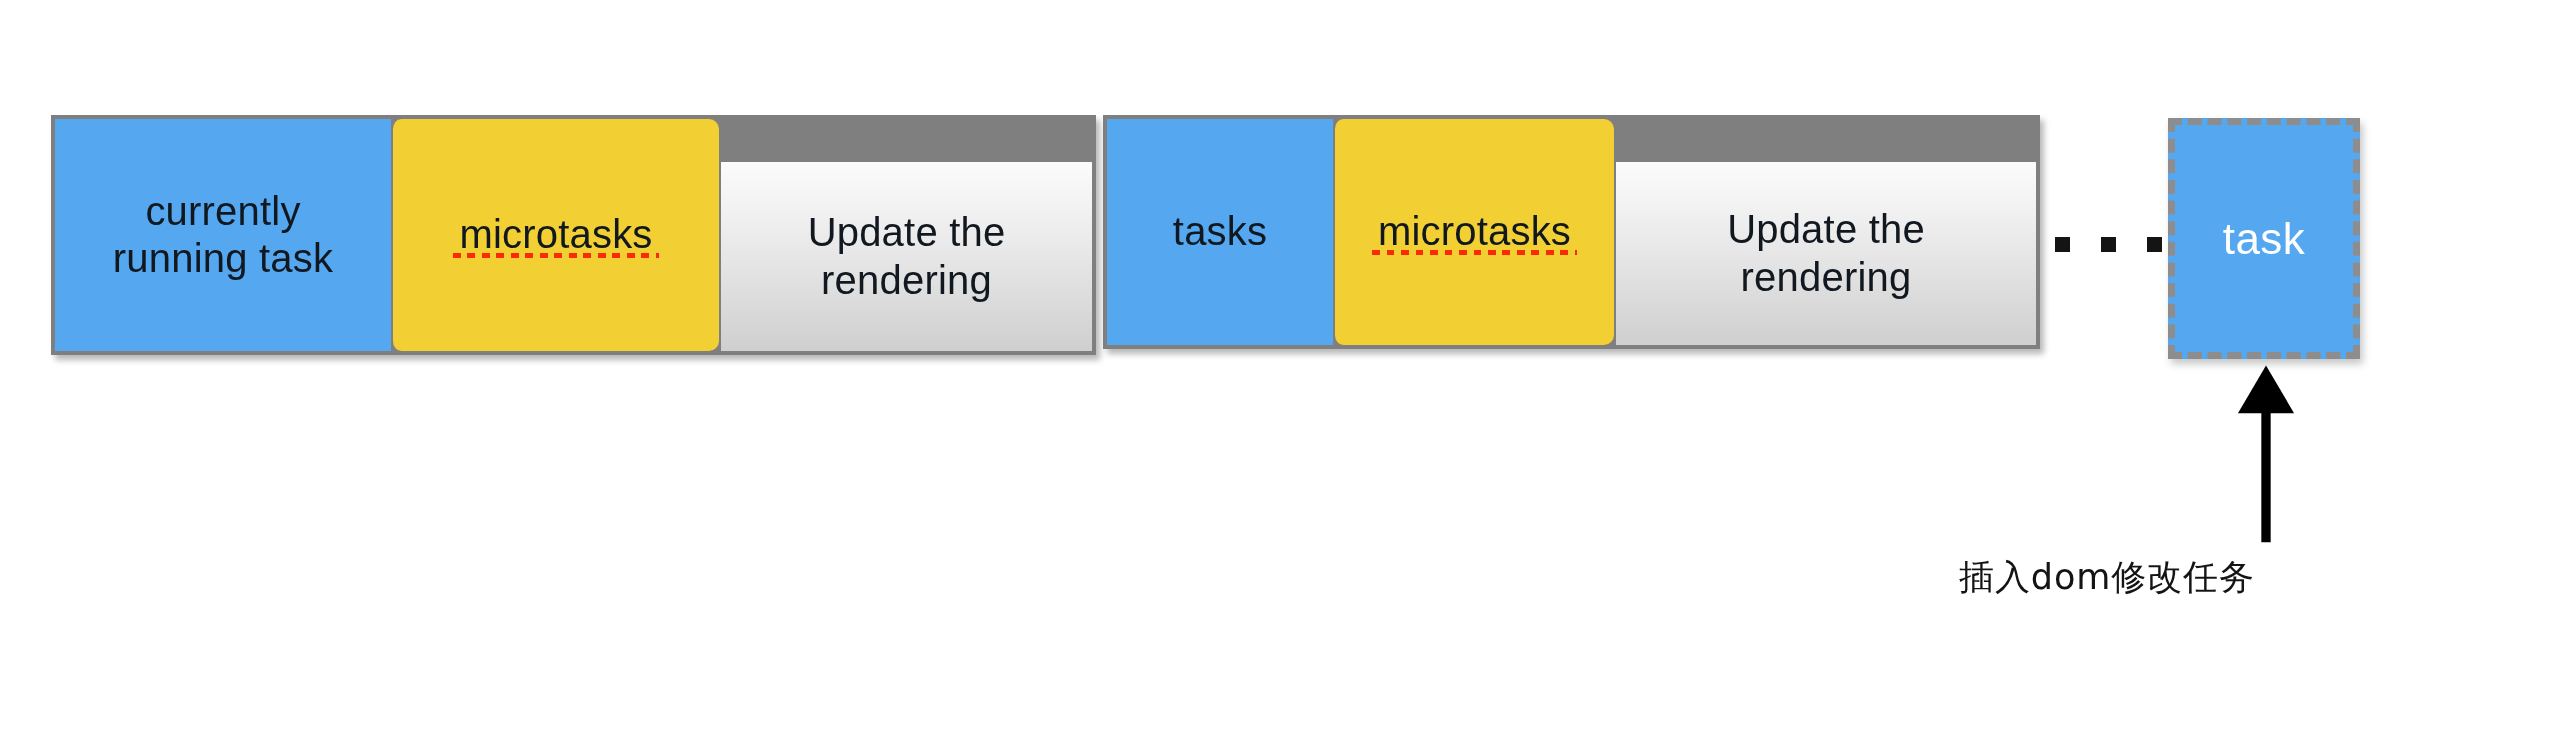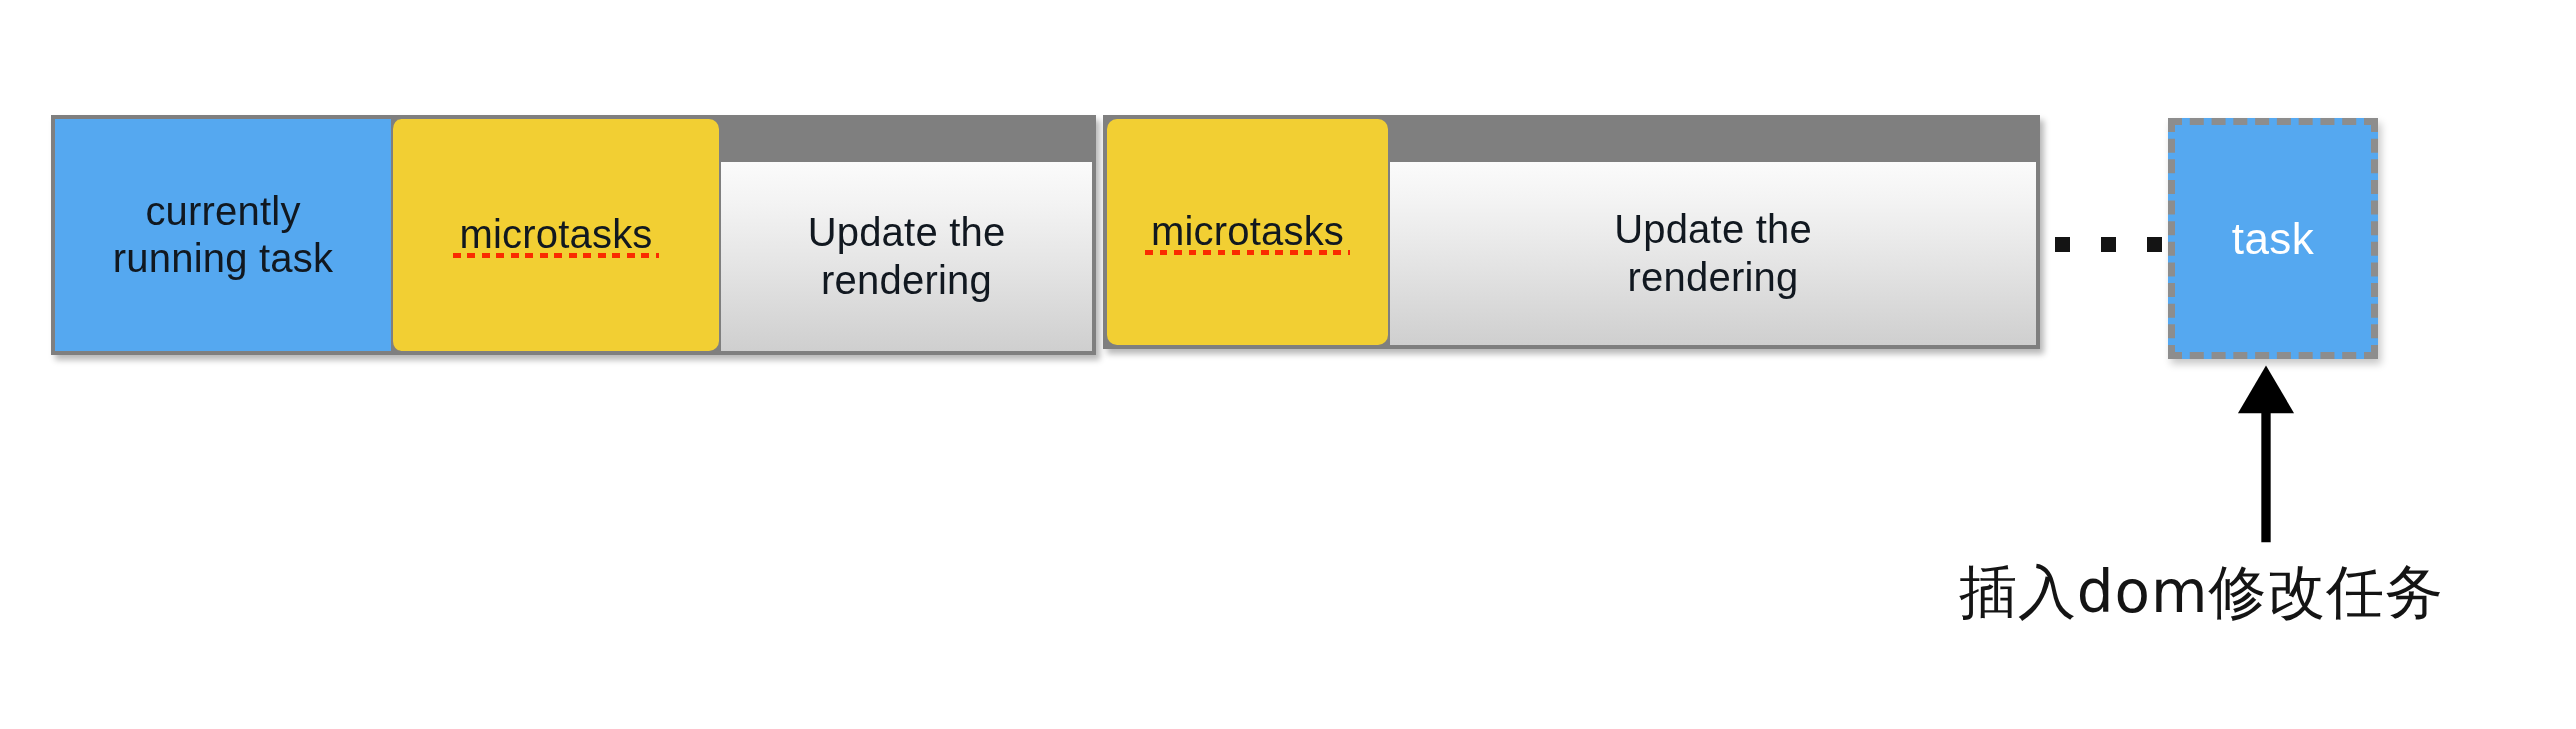--- a/index.html
+++ b/index.html
@@ -117,21 +117,21 @@
 
   
   #insert-arrow {
     position: absolute;
     pointer-events: none;
   }
 
   
   #caption {
     position: absolute;
-    font-size: 58px;
+    font-size: 35px;
     color: #141414;
     white-space: nowrap;
     letter-spacing: 0.9px;
     font-family: "DejaVu Sans", "Liberation Sans", sans-serif;
   }
 </style>
 </head>
 <body>
 
 <div id="stage">
@@ -148,38 +148,41 @@
     </div>
 
     <div class="cell cell-gray" style="flex:1 1 auto;">
       <span class="label">Update the
 rendering</span>
     </div>
   </div>
 
   <div class="task-group" id="group-2" style="left:1103px; top:115px; width:937px; height:234px;">
 
+    <div class="cell cell-blue" style="width:226px;">
+      <span class="label">tasks</span>
+    </div>
 
     <div class="cell cell-yellow" style="width:281px;">
       <span class="label misspelled">microtasks</span>
     </div>
 
     <div class="cell cell-gray" style="flex:1 1 auto;">
       <span class="label">Update the
 rendering</span>
     </div>
   </div>
 
   <div id="ellipsis" style="left:2055px; top:237px;">
     <span class="dot"></span>
     <span class="dot"></span>
     <span class="dot"></span>
   </div>
 
-  <div id="pending-task-box" style="left:2168px; top:118px; width:210px; height:241px;">
+  <div id="pending-task-box" style="left:2168px; top:118px; width:192px; height:241px;">
     <span class="label">task</span>
   </div>
 
   <svg id="insert-arrow" style="left:2215px; top:362px;" width="102" height="183" viewBox="0 0 120 215" aria-hidden="true">
     <line x1="60" y1="212" x2="60" y2="36" stroke="#000000" stroke-width="11" stroke-linecap="butt"></line>
     <polygon points="60,4 93,60 27,60" fill="#000000"></polygon>
   </svg>
 
   <div id="caption" style="left:1959px; top:554px;">插入dom修改任务</div>
 

